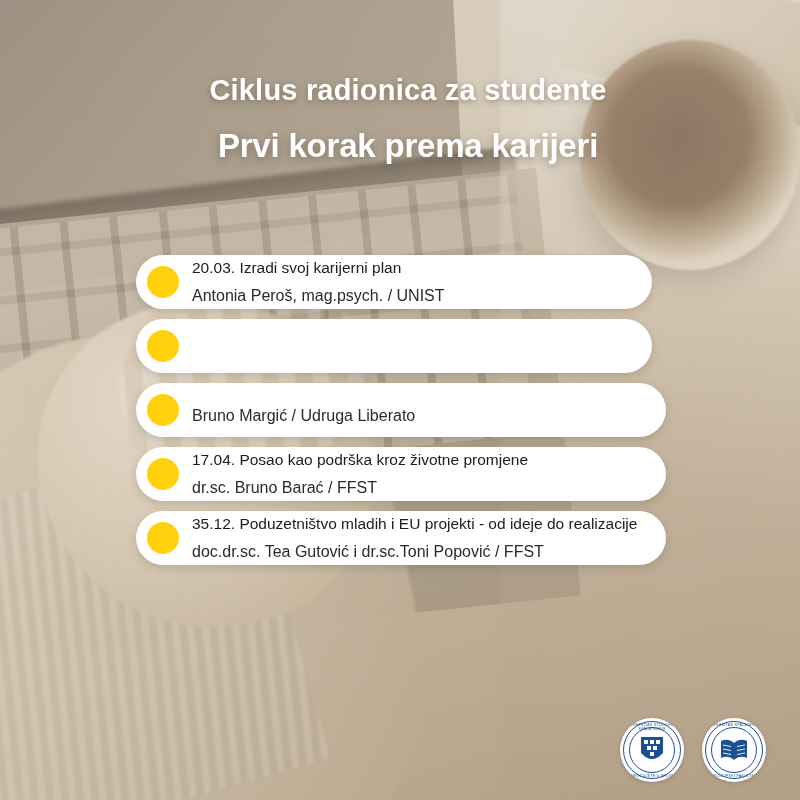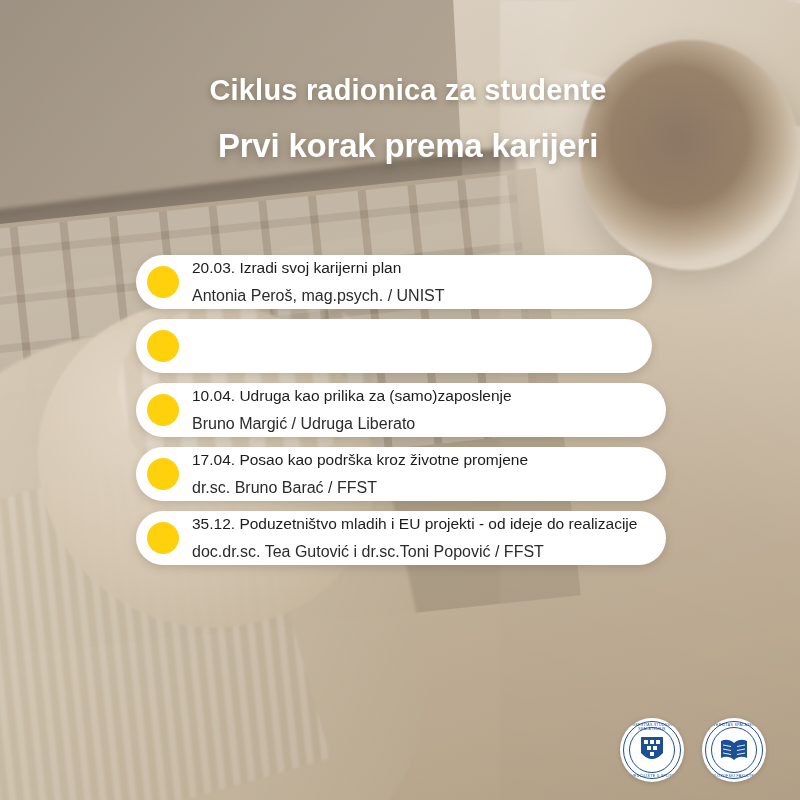--- a/index.html
+++ b/index.html
@@ -303,21 +303,20 @@
       </div>
     </div>
 
     <div class="pill narrow">
       <div class="dot"></div>
     </div>
 
     <div class="pill wide">
       <div class="dot"></div>
       <div class="pill-text">
-        <div class="pill-title"> 10.04. Udruga kao prilika za (samo)zaposlenje</div>
         <div class="pill-sub"> Bruno Margić / Udruga Liberato</div>
       </div>
     </div>
 
     <div class="pill wide">
       <div class="dot"></div>
       <div class="pill-text">
         <div class="pill-title">17.04. Posao kao podrška kroz životne promjene</div>
         <div class="pill-sub">dr.sc. Bruno Barać / FFST</div>
       </div>

